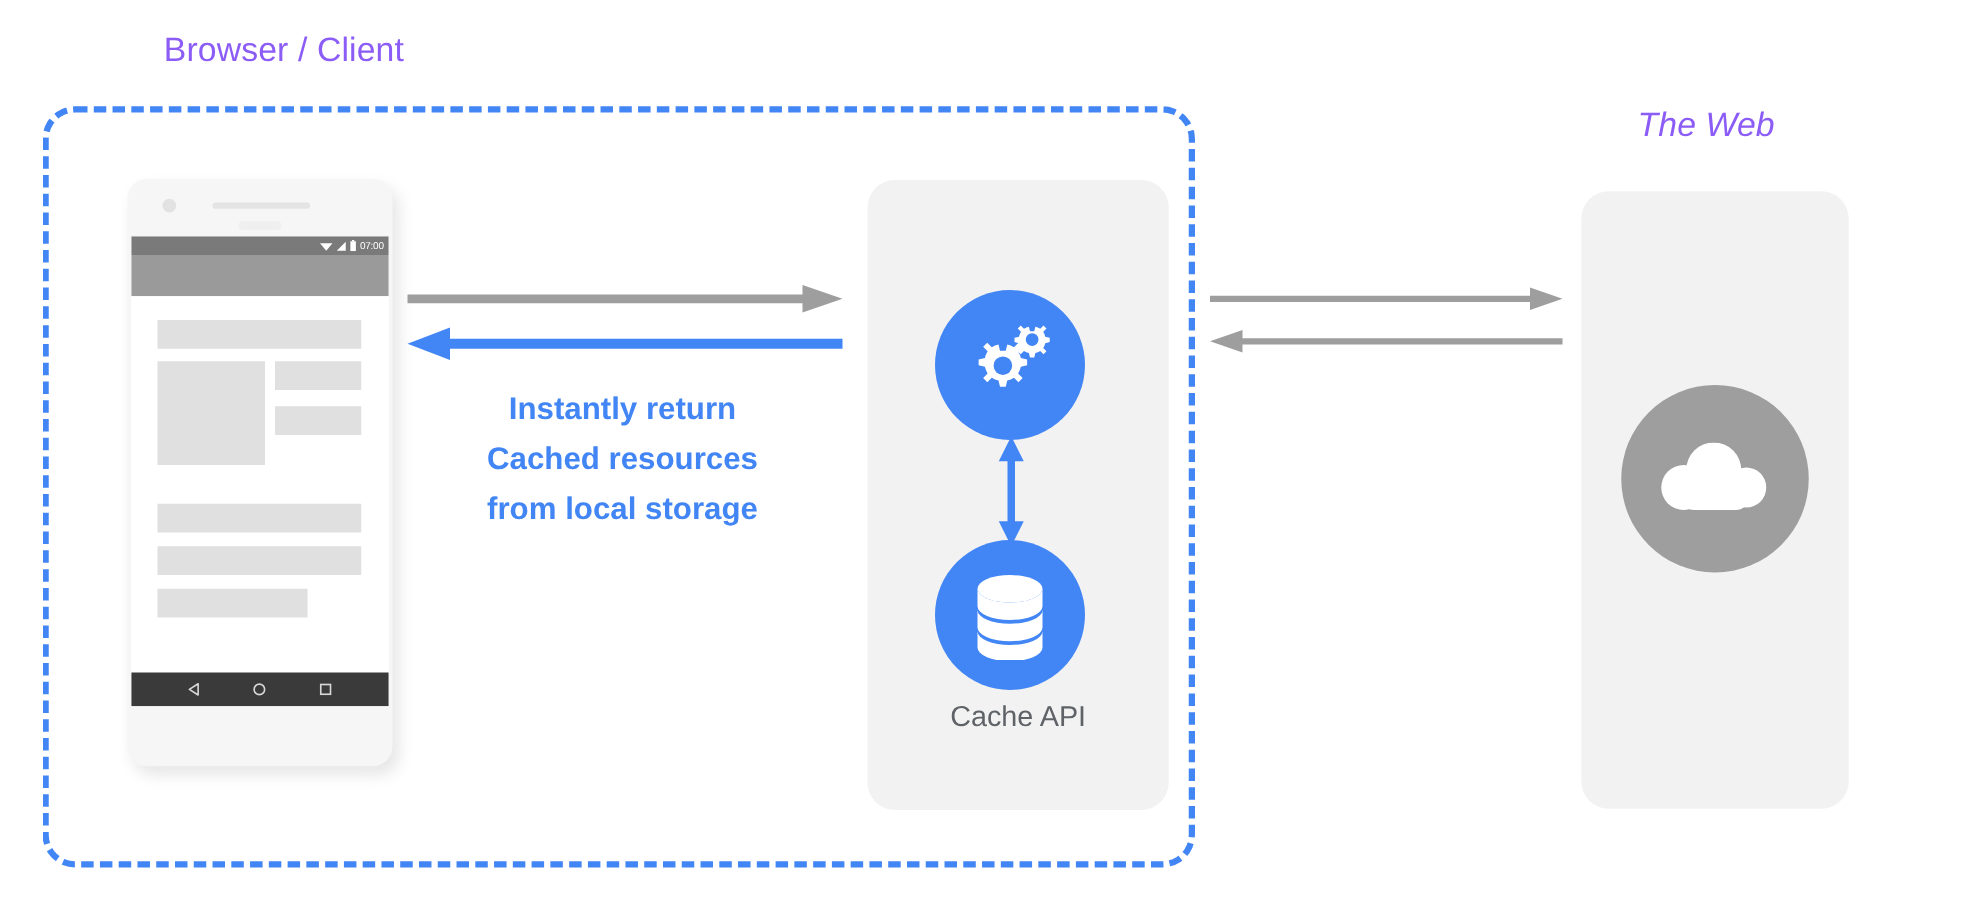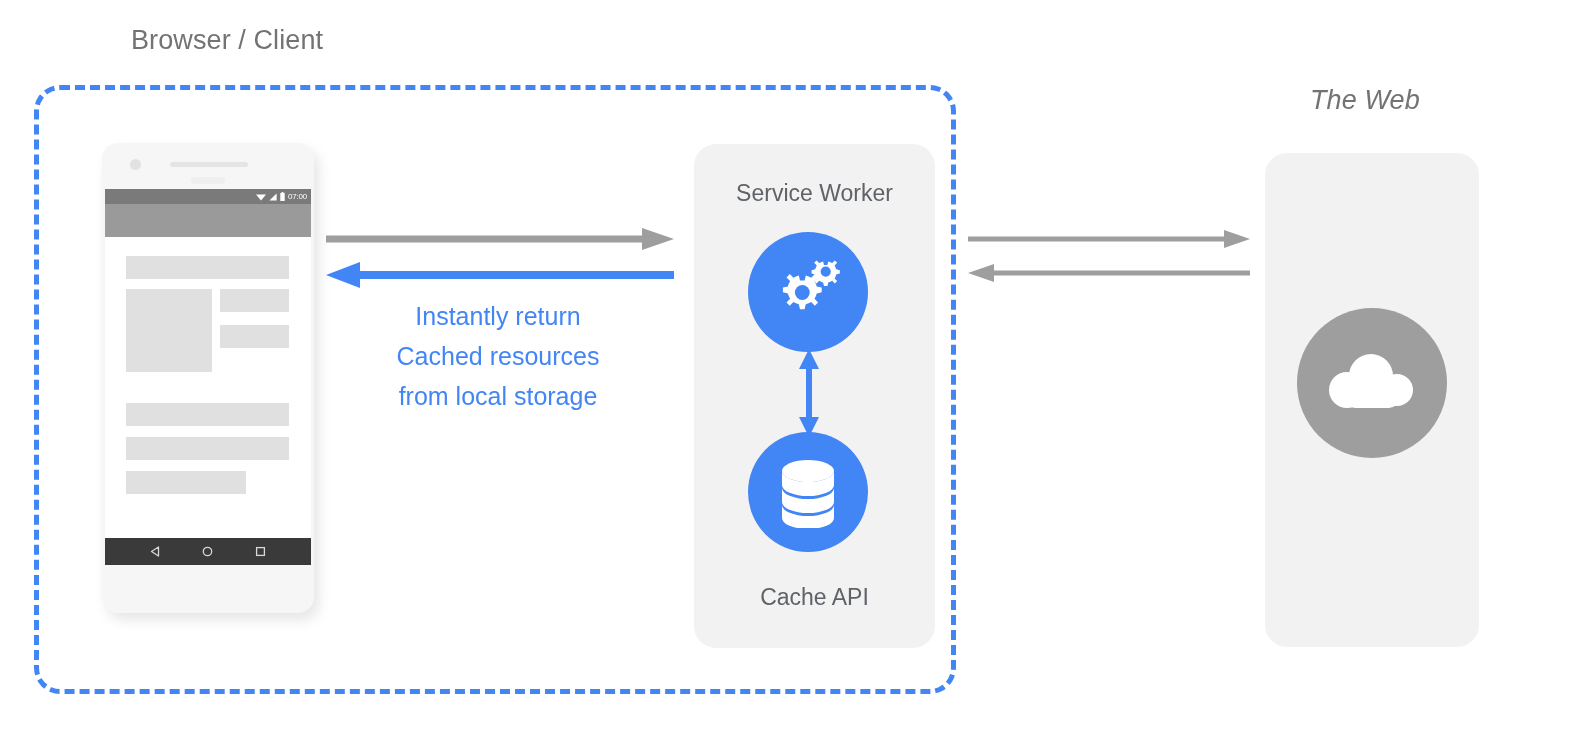--- a/index.html
+++ b/index.html
@@ -15,21 +15,21 @@
     position: relative;
     width: 1584px;
     height: 730px;
     background: #ffffff;
     overflow: hidden;
   }
 
   
   .section-title {
     position: absolute;
-    color: #737373;
+    color: #8b5cf6;
     font-size: 27px;
     font-weight: 400;
     white-space: nowrap;
     letter-spacing: 0.1px;
   }
   #browser-client-title { left: 131px; top: 25px; }
   #the-web-title { left: 1310px; top: 85px; font-style: italic; }
 
   
   #browser-boundary {
@@ -175,21 +175,21 @@
     position: absolute;
     top: 36px;
     left: 0;
     width: 100%;
     text-align: center;
     color: #5f6368;
     font-size: 23px;
   }
   #cache-api-label {
     position: absolute;
-    top: 440px;
+    top: 416px;
     left: 0;
     width: 100%;
     text-align: center;
     color: #5f6368;
     font-size: 23px;
   }
   .blue-circle {
     position: absolute;
     border-radius: 50%;
     background: #4285f4;
@@ -241,21 +241,21 @@
 
   
   .caption {
     position: absolute;
     color: #4285f4;
     font-size: 25px;
     line-height: 40px;
     text-align: center;
     white-space: pre-line;
   }
-  #caption-cached { left: 333px; top: 296px; width: 330px; }
+  #caption-cached { left: 333px; top: 307px; width: 330px; font-weight: bold; }
   #caption-update { left: 999px; top: 298px; width: 230px; }
 </style>
 </head>
 <body>
 
 <div id="stage">
 
   <div class="section-title" id="browser-client-title">Browser / Client</div>
 
   <div class="section-title" id="the-web-title">The Web</div>
@@ -305,21 +305,20 @@
         <svg class="nav-glyph" width="13" height="13" viewBox="0 0 13 13">
           <rect x="2.6" y="2.6" width="7.8" height="7.8" fill="none" stroke="#d8d8d8" stroke-width="1.3"></rect>
         </svg>
       </div>
 
     </div>
   </div>
 
   <div id="service-worker-panel">
 
-    <div id="service-worker-label">Service Worker</div>
 
     <div class="blue-circle" id="gear-circle">
       <svg width="78" height="78" viewBox="0 0 78 78">
         <g fill="#ffffff">
 
           <path d="M31 27.5 l4.6 0 1.2 -5.0 a19 19 0 0 1 5.4 2.2 l3.6 -3.6 3.3 3.3 -3.6 3.6 a19 19 0 0 1 2.2 5.4 l5.0 1.2 0 4.6 -5.0 1.2 a19 19 0 0 1 -2.2 5.4 l3.6 3.6 -3.3 3.3 -3.6 -3.6 a19 19 0 0 1 -5.4 2.2 l-1.2 5.0 -4.6 0 -1.2 -5.0 a19 19 0 0 1 -5.4 -2.2 l-3.6 3.6 -3.3 -3.3 3.6 -3.6 a19 19 0 0 1 -2.2 -5.4 l-5.0 -1.2 0 -4.6 5.0 -1.2 a19 19 0 0 1 2.2 -5.4 l-3.6 -3.6 3.3 -3.3 3.6 3.6 a19 19 0 0 1 5.4 -2.2 Z"></path>
           <circle cx="33.3" cy="39.5" r="7.4" fill="#4285f4"></circle>
 
           <path d="M55 12 l3.4 0 0.9 -3.6 a13 13 0 0 1 3.9 1.6 l2.6 -2.6 2.4 2.4 -2.6 2.6 a13 13 0 0 1 1.6 3.9 l3.6 0.9 0 3.4 -3.6 0.9 a13 13 0 0 1 -1.6 3.9 l2.6 2.6 -2.4 2.4 -2.6 -2.6 a13 13 0 0 1 -3.9 1.6 l-0.9 3.6 -3.4 0 -0.9 -3.6 a13 13 0 0 1 -3.9 -1.6 l-2.6 2.6 -2.4 -2.4 2.6 -2.6 a13 13 0 0 1 -1.6 -3.9 l-3.6 -0.9 0 -3.4 3.6 -0.9 a13 13 0 0 1 1.6 -3.9 l-2.6 -2.6 2.4 -2.4 2.6 2.6 a13 13 0 0 1 3.9 -1.6 Z"></path>
           <circle cx="56.7" cy="18.6" r="5.1" fill="#4285f4"></circle>

